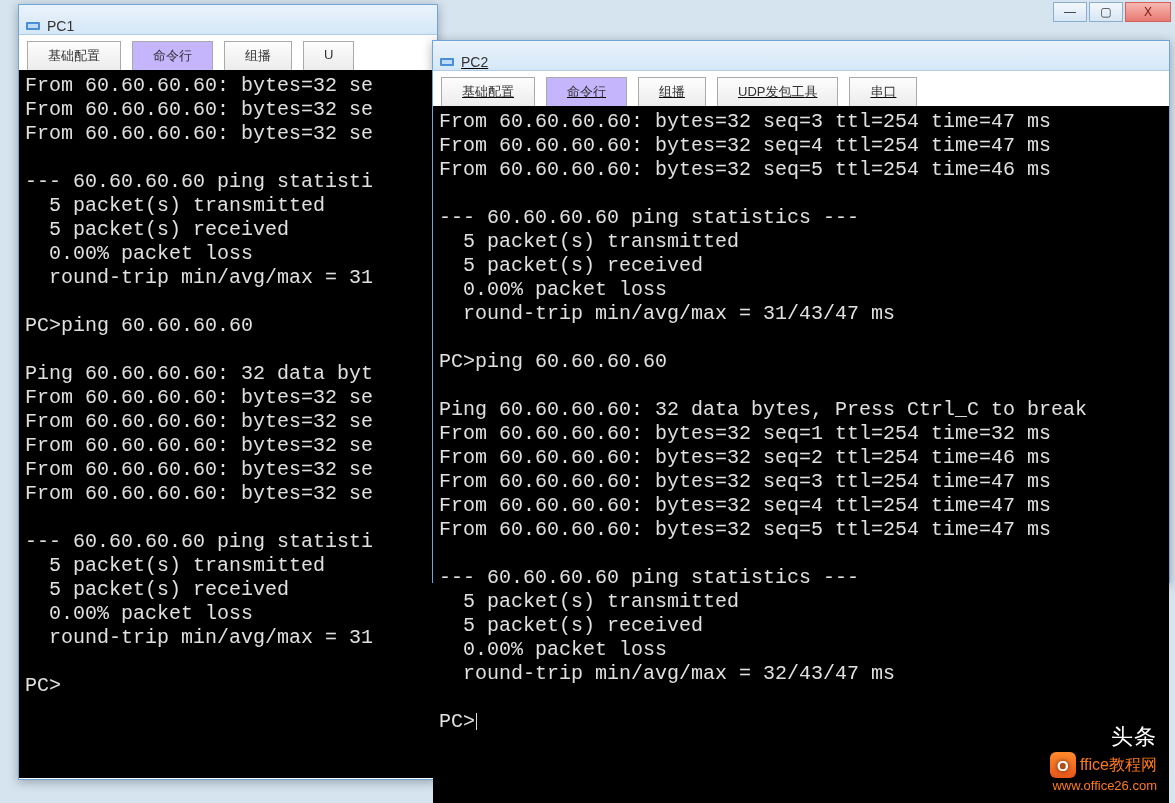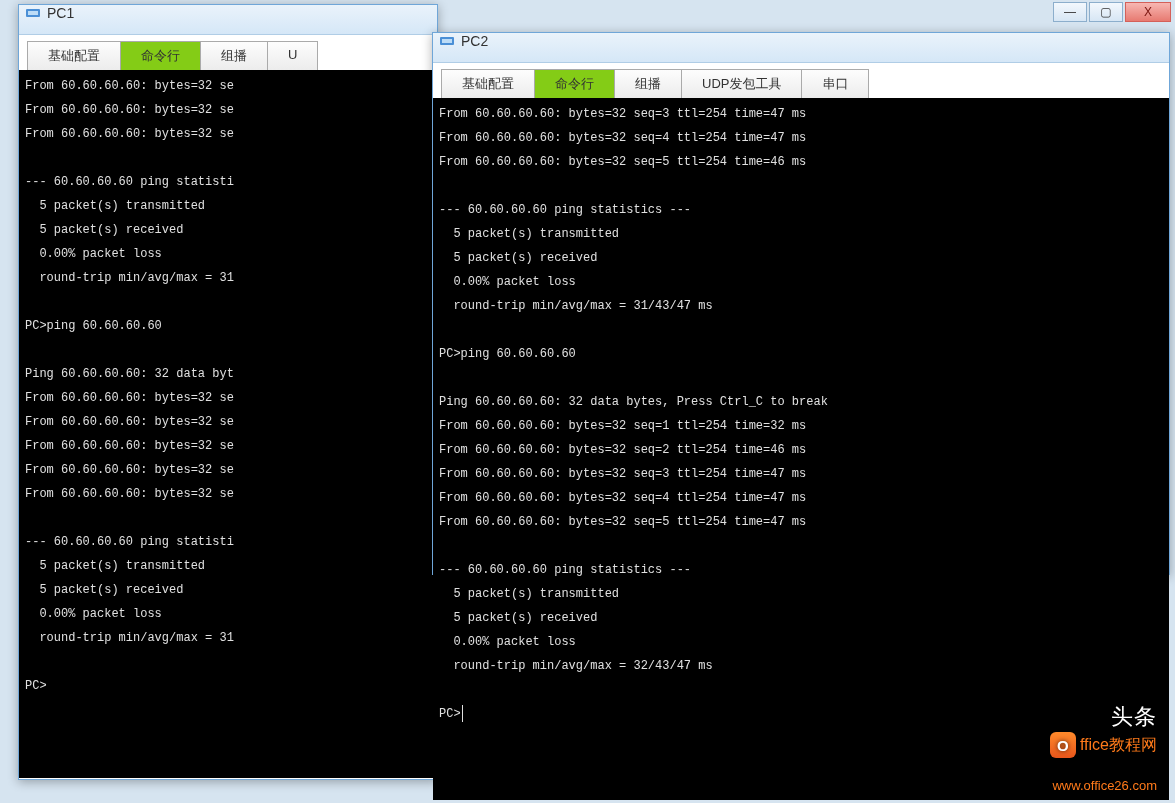--- a/index.html
+++ b/index.html
@@ -13,59 +13,59 @@
     overflow: hidden;
   }
   .window {
     position: absolute;
     background: #fff;
     border: 1px solid #6fa6d8;
     box-shadow: 0 2px 10px rgba(0,0,0,0.3);
   }
   .titlebar {
     display: flex;
-    align-items: flex-start;
+    align-items: flex-end;
     height: 30px;
     padding: 0 6px;
     background: linear-gradient(#eaf3fb, #d5e7f7);
     border-bottom: 1px solid #b0cde6;
   }
   .titlebar .icon svg { display:block; }
   .titlebar .title {
     font-size: 14px;
     color: #333;
     margin-left: 6px;
     flex: 1;
   }
   .tabrow {
     display: flex;
     padding: 6px 8px 0 8px;
-    gap: 0;
+    gap: 12px;
     background:#fff;
   }
   .tab {
     padding: 5px 20px;
     font-size: 13px;
     color:#333;
     border:1px solid #aaa;
     background:linear-gradient(#fdfdfd,#ececec);
     border-bottom:none;
     margin-right:-1px;
     white-space:nowrap;
   }
   .tab.active {
-    background:#84cc16;
+    background:#c4b5fd;
     position:relative;
     z-index:1;
   }
   .term {
     background:#000;
     color:#e0e0e0;
     font-family:"Consolas","Courier New",monospace;
-    font-size:12px;
+    font-size:20px;
     line-height:24px;
     padding:4px 6px;
     white-space:pre;
     overflow:hidden;
   }
   .winbtns { display:flex; gap:2px; }
   .winbtn {
     width:34px; height:20px;
     border:1px solid #8caecc;
     background:linear-gradient(#f3f8fd,#d7e6f4);
@@ -145,21 +145,21 @@
 
 --- 60.60.60.60 ping statisti
   5 packet(s) transmitted
   5 packet(s) received
   0.00% packet loss
   round-trip min/avg/max = 31
 
 PC&gt;</div>
 </div>
 
-<div class="window" style="left:432px; top:32px; width:738px; height:543px; z-index:20;">
+<div class="window" style="left:432px; top:40px; width:738px; height:543px; z-index:20;text-decoration:underline;">
   <div class="titlebar">
     <span class="icon">
       <svg width="16" height="16" viewBox="0 0 16 16">
           <rect x="1" y="4" width="14" height="8" rx="1" fill="#4a8fd6"></rect>
           <rect x="3" y="6" width="10" height="4" fill="#bcdcf7"></rect>
         </svg>
     </span>
     <span class="title">PC2</span>
   </div>
   <div class="tabrow" id="tabs-pc2">
@@ -198,14 +198,14 @@
 </div>
 
 <div class="watermark">
   <div class="l1">
     <span style="font-weight:500;">头条</span>
   </div>
   <div class="l2">
     <span class="badge">O</span>
     <span style="font-weight:400;">ffice教程网</span>
   </div>
-  <div style="font-size:13px;color:#ff7a1a;margin-top:20px;">www.office26.com</div>
+  <div style="font-size:13px;color:#ff7a1a;">www.office26.com</div>
 </div>
 
 </body></html>

